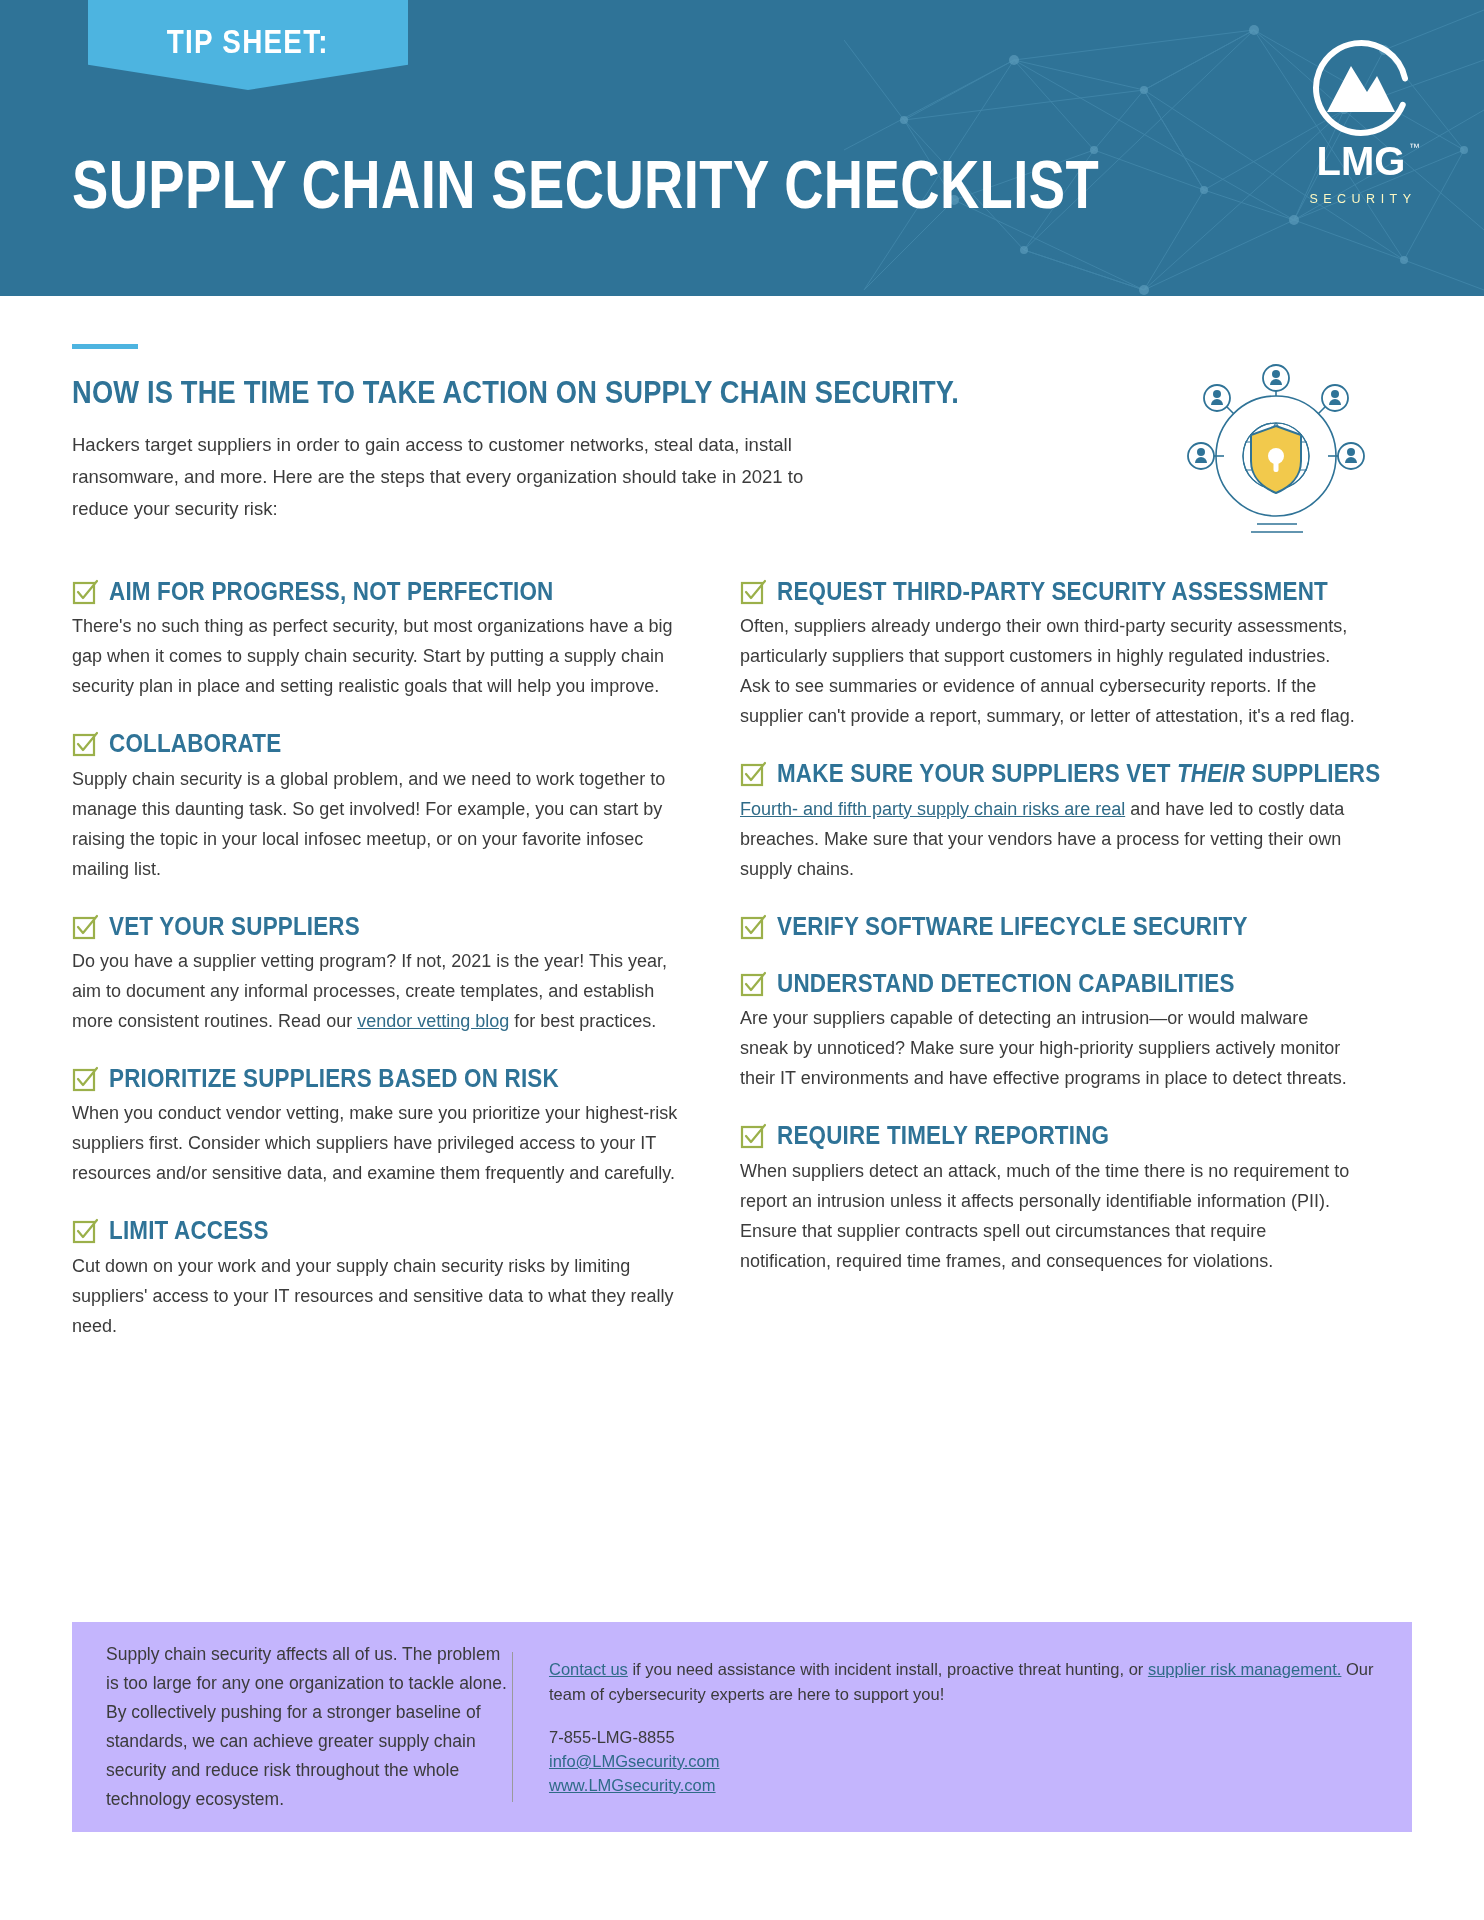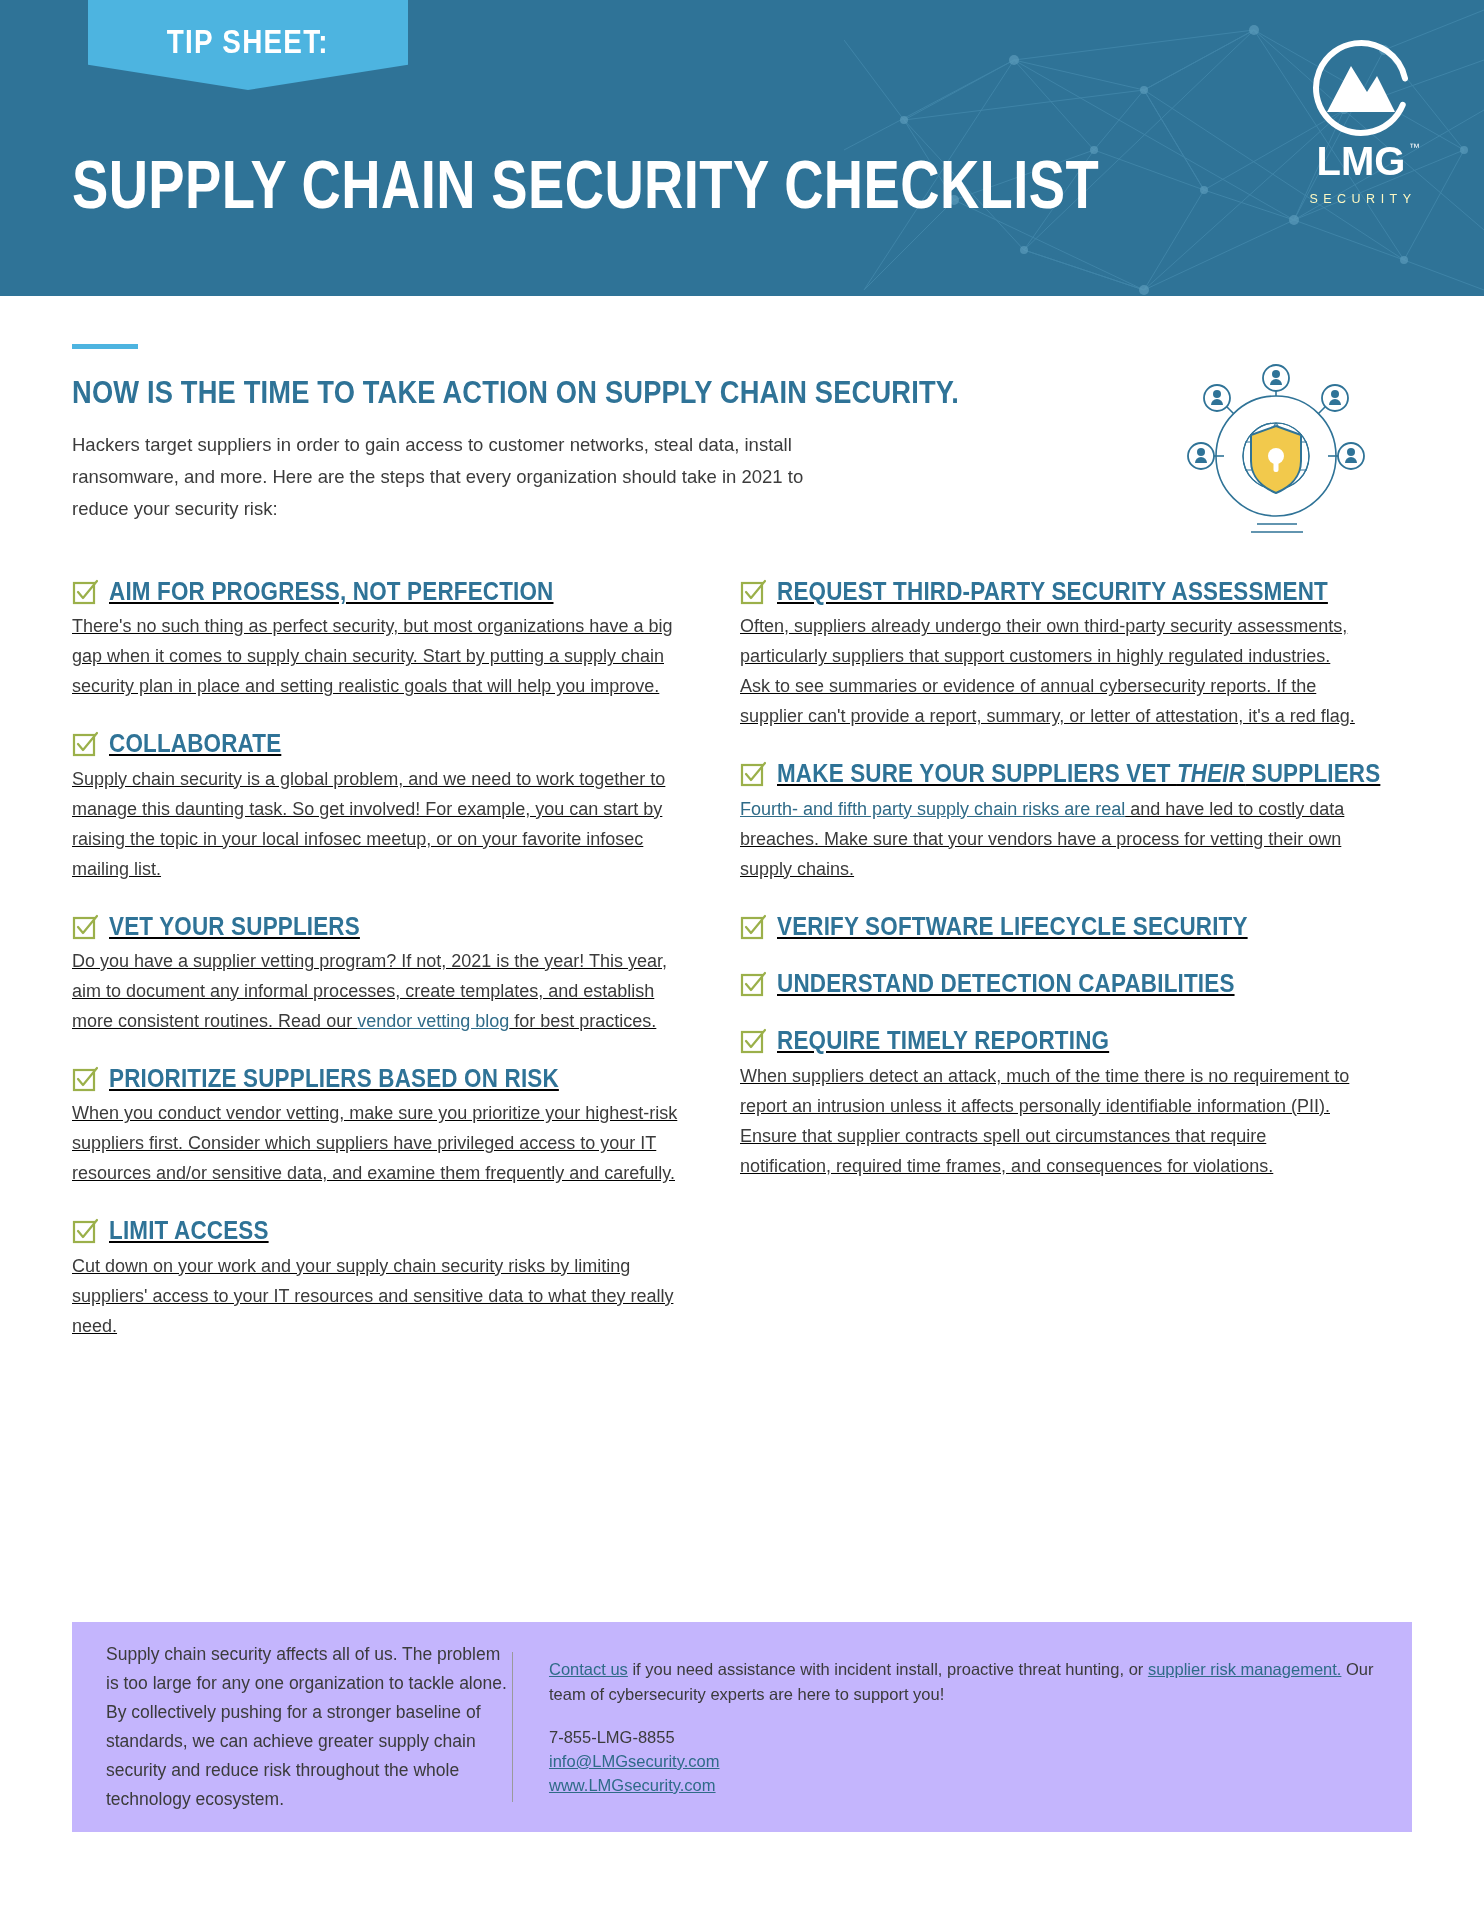--- a/index.html
+++ b/index.html
@@ -132,21 +132,21 @@
     top: 20px;
     width: 195px; height: 175px;
   }
 
   
   .columns {
     display: flex;
     gap: 48px;
     margin-top: 52px;
   }
-  .col { width: 620px; text-decoration: underline; }
+  .col { width: 620px; }
 
   .item { margin-bottom: 28px; }
   .item-head {
     display: flex;
     align-items: flex-start;
     gap: 11px;
     margin-bottom: 5px;
   }
   .chk { width: 26px; height: 26px; flex: 0 0 26px; margin-top: 2px; }
   .item-title {
@@ -403,20 +403,21 @@
       </div>
 
       <div class="item">
         <div class="item-head">
           <svg class="chk" viewBox="0 0 26 26">
             <rect x="2" y="4" width="20" height="20" fill="none" stroke="#9bb04a" stroke-width="2.2"></rect>
             <path d="M6 13 L11 19 L25 2" fill="none" stroke="#9bb04a" stroke-width="2.2" stroke-linecap="round" stroke-linejoin="round"></path>
           </svg>
           <div class="item-title">UNDERSTAND DETECTION CAPABILITIES</div>
         </div>
+        <div class="item-body">Are your suppliers capable of detecting an intrusion—or would malware sneak by unnoticed? Make sure your high-priority suppliers actively monitor their IT environments and have effective programs in place to detect threats.</div>
       </div>
 
       <div class="item">
         <div class="item-head">
           <svg class="chk" viewBox="0 0 26 26">
             <rect x="2" y="4" width="20" height="20" fill="none" stroke="#9bb04a" stroke-width="2.2"></rect>
             <path d="M6 13 L11 19 L25 2" fill="none" stroke="#9bb04a" stroke-width="2.2" stroke-linecap="round" stroke-linejoin="round"></path>
           </svg>
           <div class="item-title">REQUIRE TIMELY REPORTING</div>
         </div>

